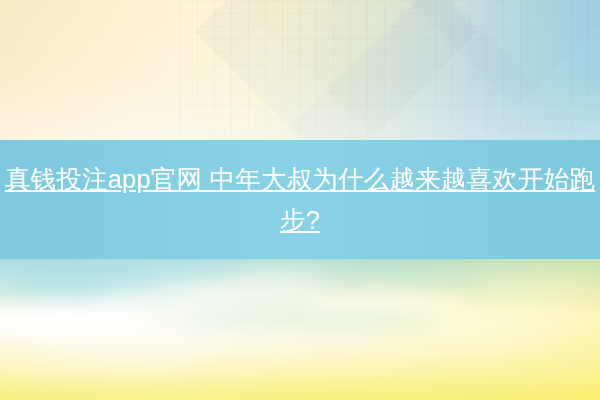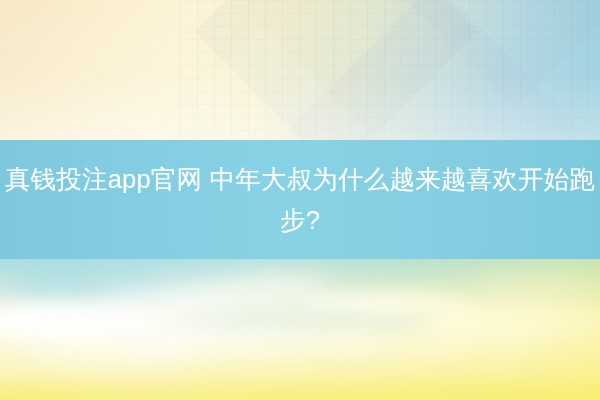--- a/index.html
+++ b/index.html
@@ -116,20 +116,21 @@
     padding: 0 4px;
     box-sizing: border-box;
     text-align: center;
     color: #ffffff;
     font-size: 25.5px;
     font-weight: 400;
     line-height: 41px;
     letter-spacing: 0.2px;
     text-shadow: 0 0 1px rgba(255,255,255,0.30);
     white-space: normal;
+    text-decoration: underline;
   }
 
   
   .sky-region {
     position: absolute;
     left: 0;
     top: 259px;
     width: 600px;
     height: 141px;
     overflow: hidden;

